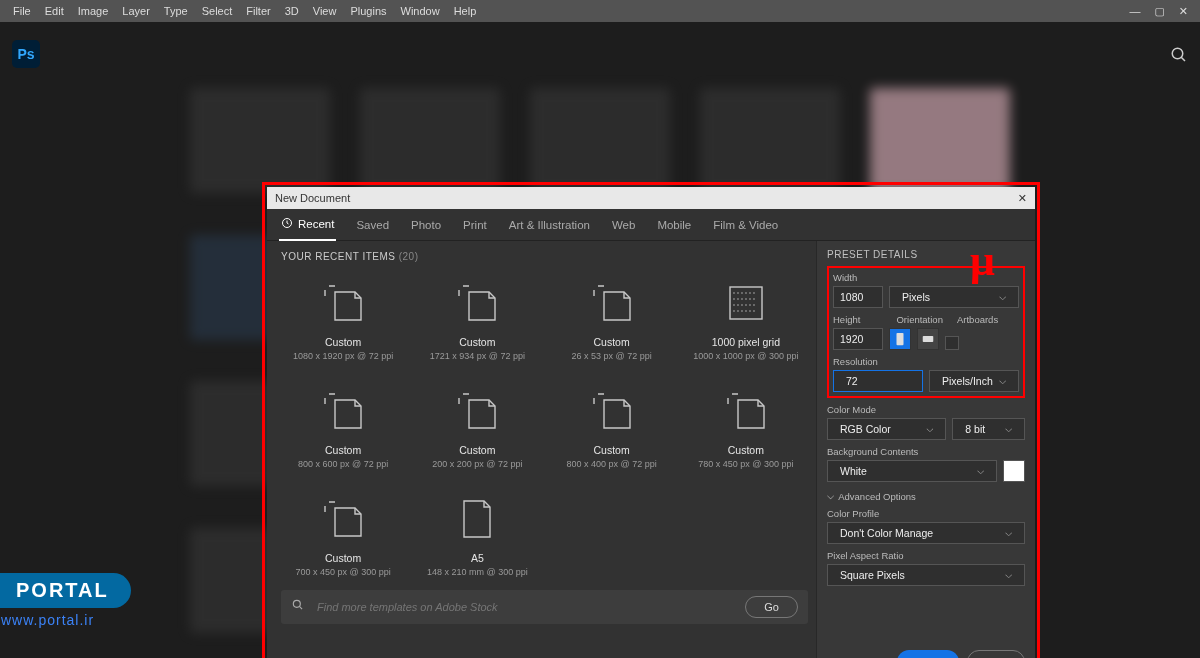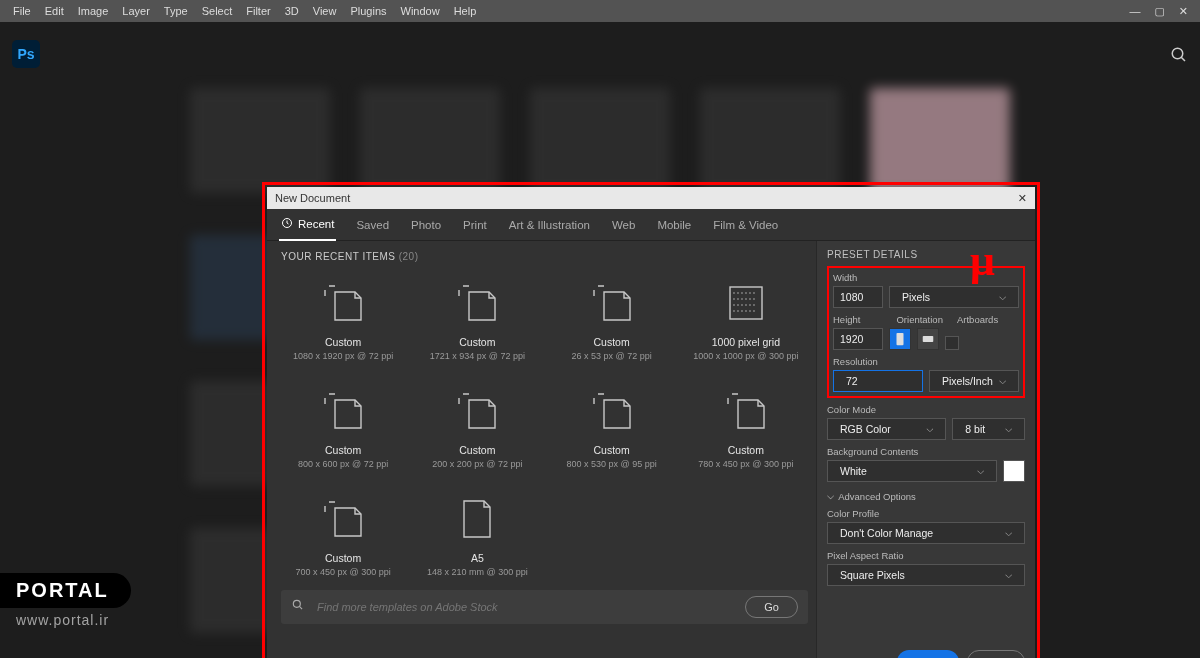--- a/index.html
+++ b/index.html
@@ -13,22 +13,22 @@
 .workspace { position: absolute; top: 68px; left: 0; right: 0; bottom: 0; }
 .sidebar { position: absolute; left: 10px; top: 15px; width: 150px; }
 .newfile-wrap { border: 3px solid red; padding: 3px; display: inline-block; }
 .newfile-btn { background: #0a84ff; color: #fff; border: none; border-radius: 14px; padding: 5px 14px; font-size: 12px; font-weight: 600; cursor: pointer; }
 .open-link { color: #ccc; font-size: 12px; margin-top: 9px; margin-left: 5px; }
 .home-link { display: flex; align-items: center; gap: 8px; color: #fff; font-size: 12px; margin-top: 35px; margin-left: 5px;}
 .bg-grid { position: absolute; left: 190px; top: 20px; right: 40px; bottom: 14px; display: flex; flex-wrap: wrap; gap: 30px; filter: blur(6px); opacity:.55;}
 .bg-thumb { width: 140px; height: 105px; background: #3a3a3a; border-radius: 4px; }
 .bg-thumb.pink{background:#f7c5d1;}
 .bg-thumb.blue{background:#2a3d52;}
-.portal-badge { position: absolute; left: 0; bottom: 50px; background: #000000; color: #fff; font-weight: 700; font-size: 20px; padding: 6px 22px 6px 16px; border-radius: 0 20px 20px 0; letter-spacing: 2px;}
-.portal-url { position: absolute; left: 16px; bottom: 30px; color: #a3a3a3; font-size: 14px; letter-spacing: 1px;}
+.portal-badge { position: absolute; left: 0; bottom: 50px; background: #0369a1; color: #fff; font-weight: 700; font-size: 20px; padding: 6px 22px 6px 16px; border-radius: 0 20px 20px 0; letter-spacing: 2px;}
+.portal-url { position: absolute; left: 1px; bottom: 30px; color: #3b82f6; font-size: 14px; letter-spacing: 1px;}
 .dialog-wrap { position: absolute; left: 262px; top: 114px; width: 778px; height: 505px; border: 3px solid red; }
 .dialog { position: absolute; inset: 2px; background: #323232; display: flex; flex-direction: column; }
 .dlg-title { background: #e8e8e8; color: #333; height: 22px; display: flex; align-items: center; padding: 0 8px; font-size: 11px; }
 .dlg-close { margin-left: auto; cursor: pointer; color:#333;}
 .dlg-tabs { height: 32px; display: flex; align-items: center; gap: 18px; padding: 0 12px; font-size: 11.5px; border-bottom: 1px solid #222; color: #aaa; }
 .dlg-tab { cursor: pointer; padding: 8px 2px; display:flex; align-items:center; gap:5px;}
 .dlg-tab.active { color: #fff; border-bottom: 2px solid #fff; }
 .dlg-body { flex: 1; display: flex; min-height: 0; }
 .presets { flex: 1; padding: 10px 8px 6px 14px; overflow: auto; position: relative; border-right:1px solid #282828;}
 .presets-hdr { font-size: 10px; color: #ccc; letter-spacing: .5px; }
@@ -229,21 +229,21 @@
               </div>
               <div class="preset">
                 <div class="preset-icon">
                   <svg width="44" height="42" viewBox="0 0 44 42">
                     <path d="M8 4h6M4 8v6"></path>
                     <path d="M14 10h20l6 6v22H14z"></path>
                     <path d="M34 10v6h6"></path>
                   </svg>
                 </div>
                 <div class="preset-name">Custom</div>
-                <div class="preset-sub">800 x 530 px @ 95 ppi</div>
+                <div class="preset-sub">800 x 400 px @ 72 ppi</div>
               </div>
               <div class="preset">
                 <div class="preset-icon">
                   <svg width="44" height="42" viewBox="0 0 44 42">
                     <path d="M8 4h6M4 8v6"></path>
                     <path d="M14 10h20l6 6v22H14z"></path>
                     <path d="M34 10v6h6"></path>
                   </svg>
                 </div>
                 <div class="preset-name">Custom</div>

